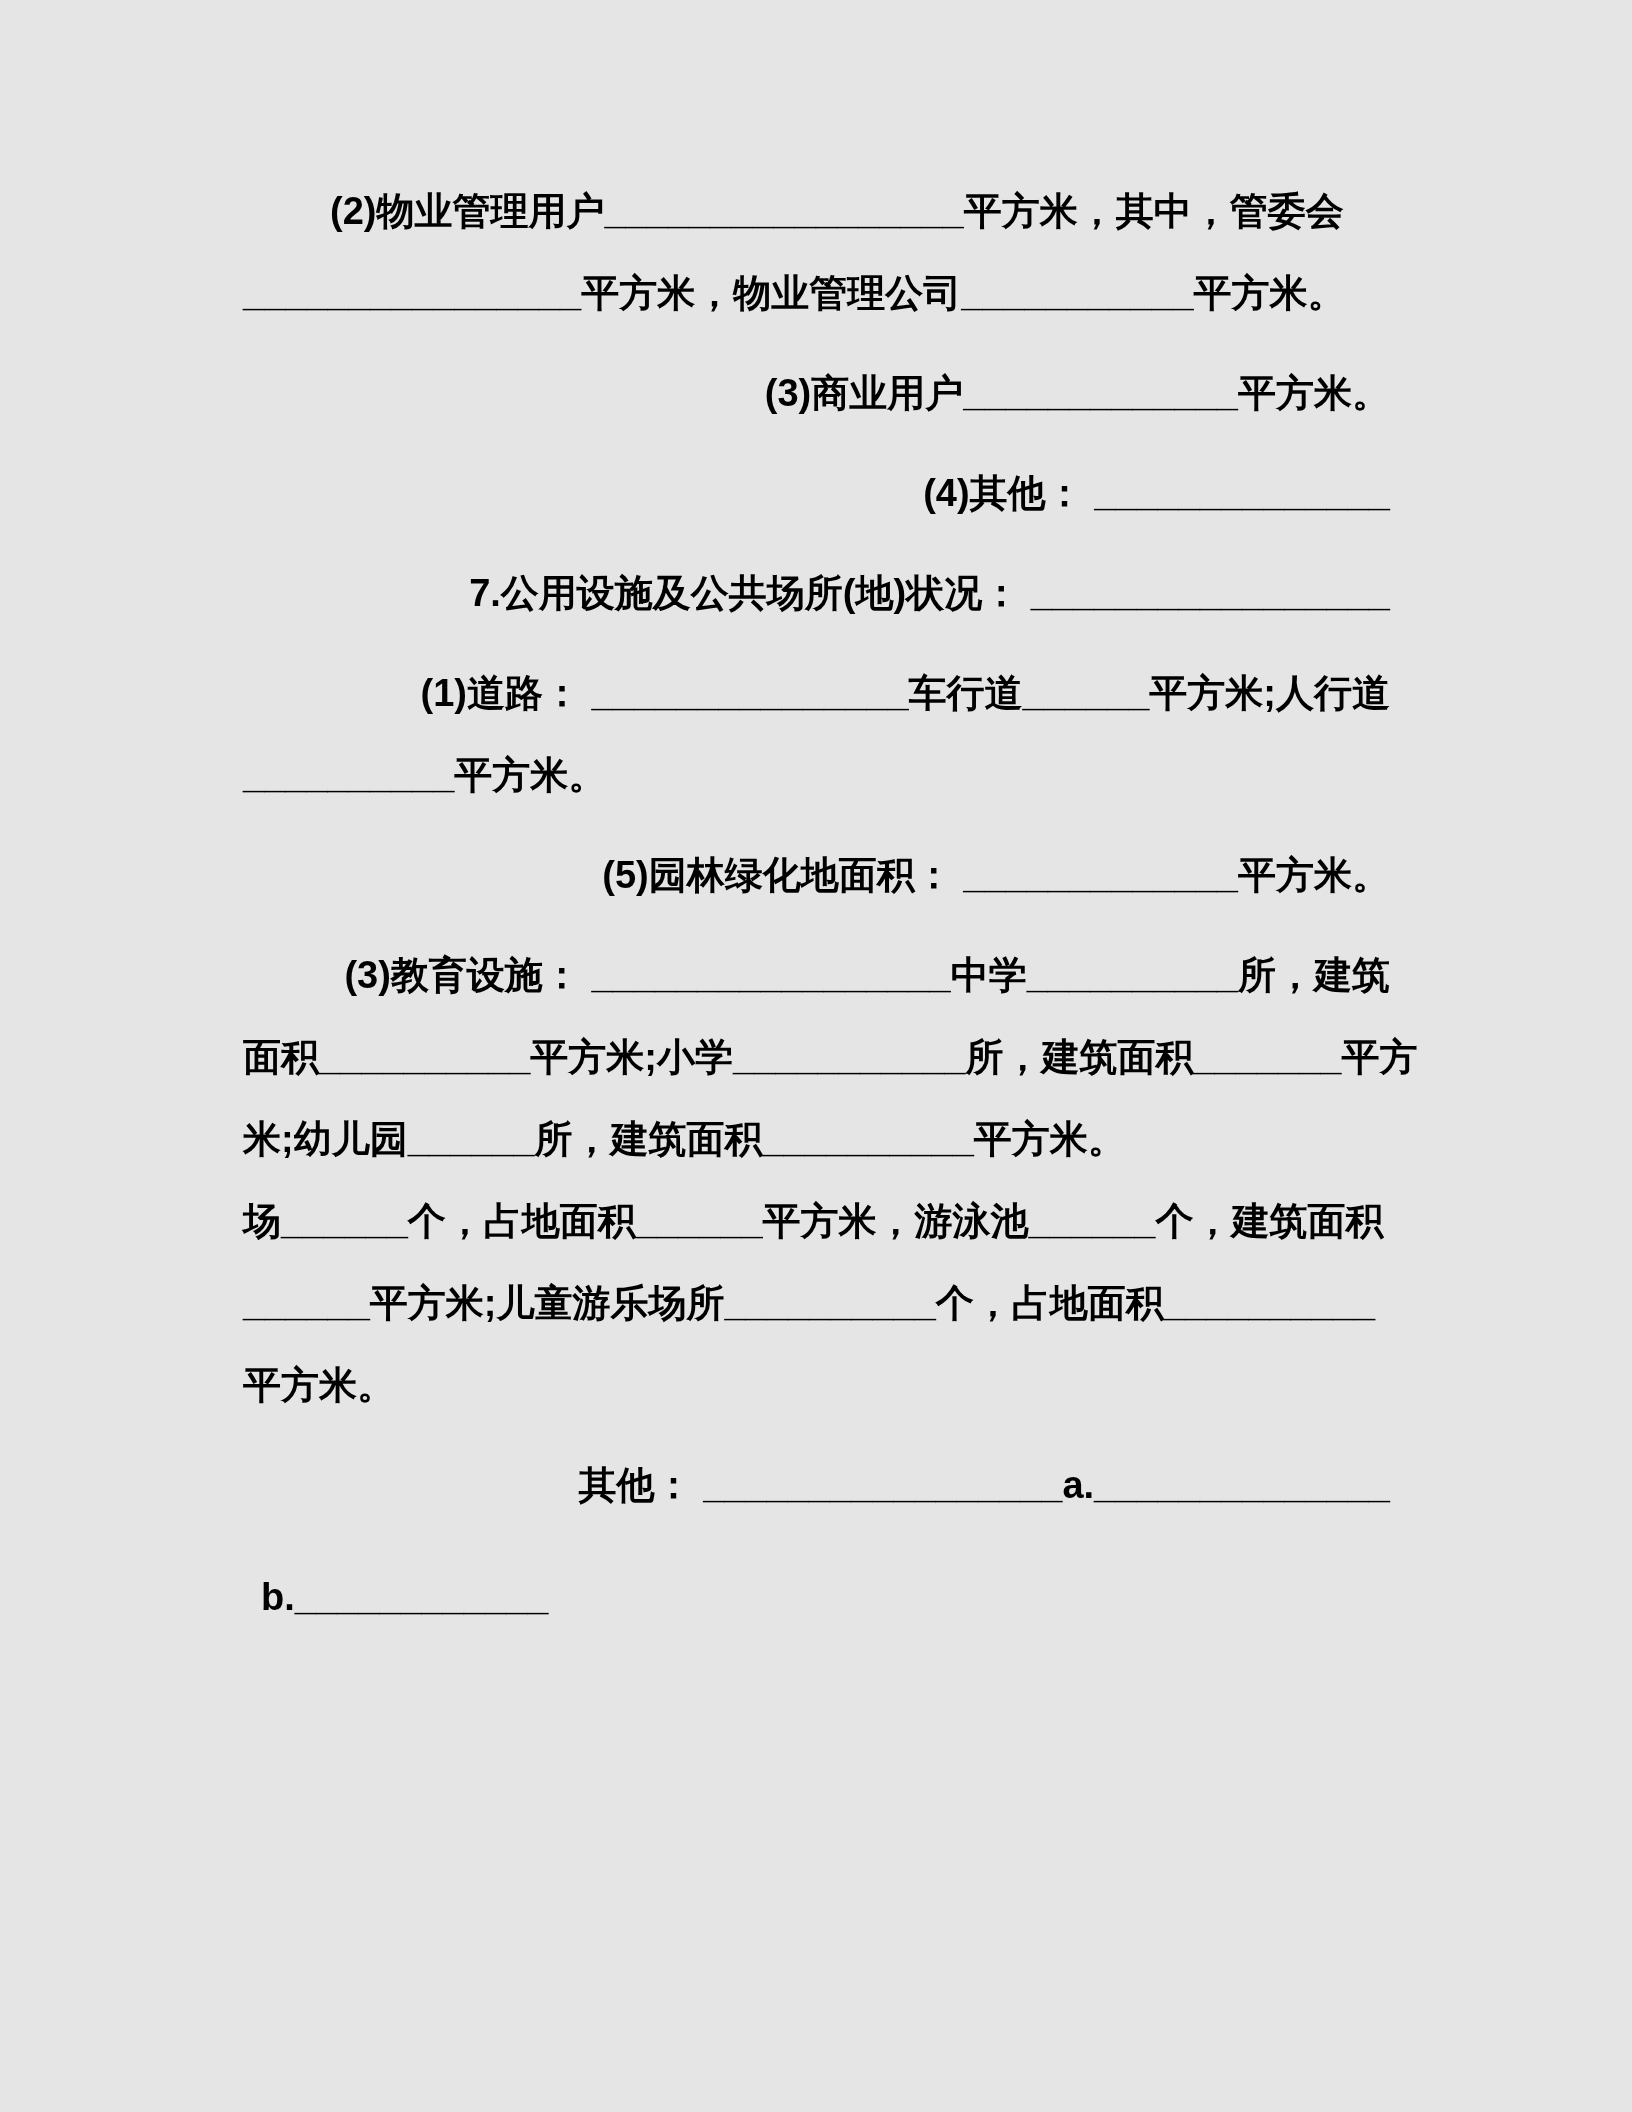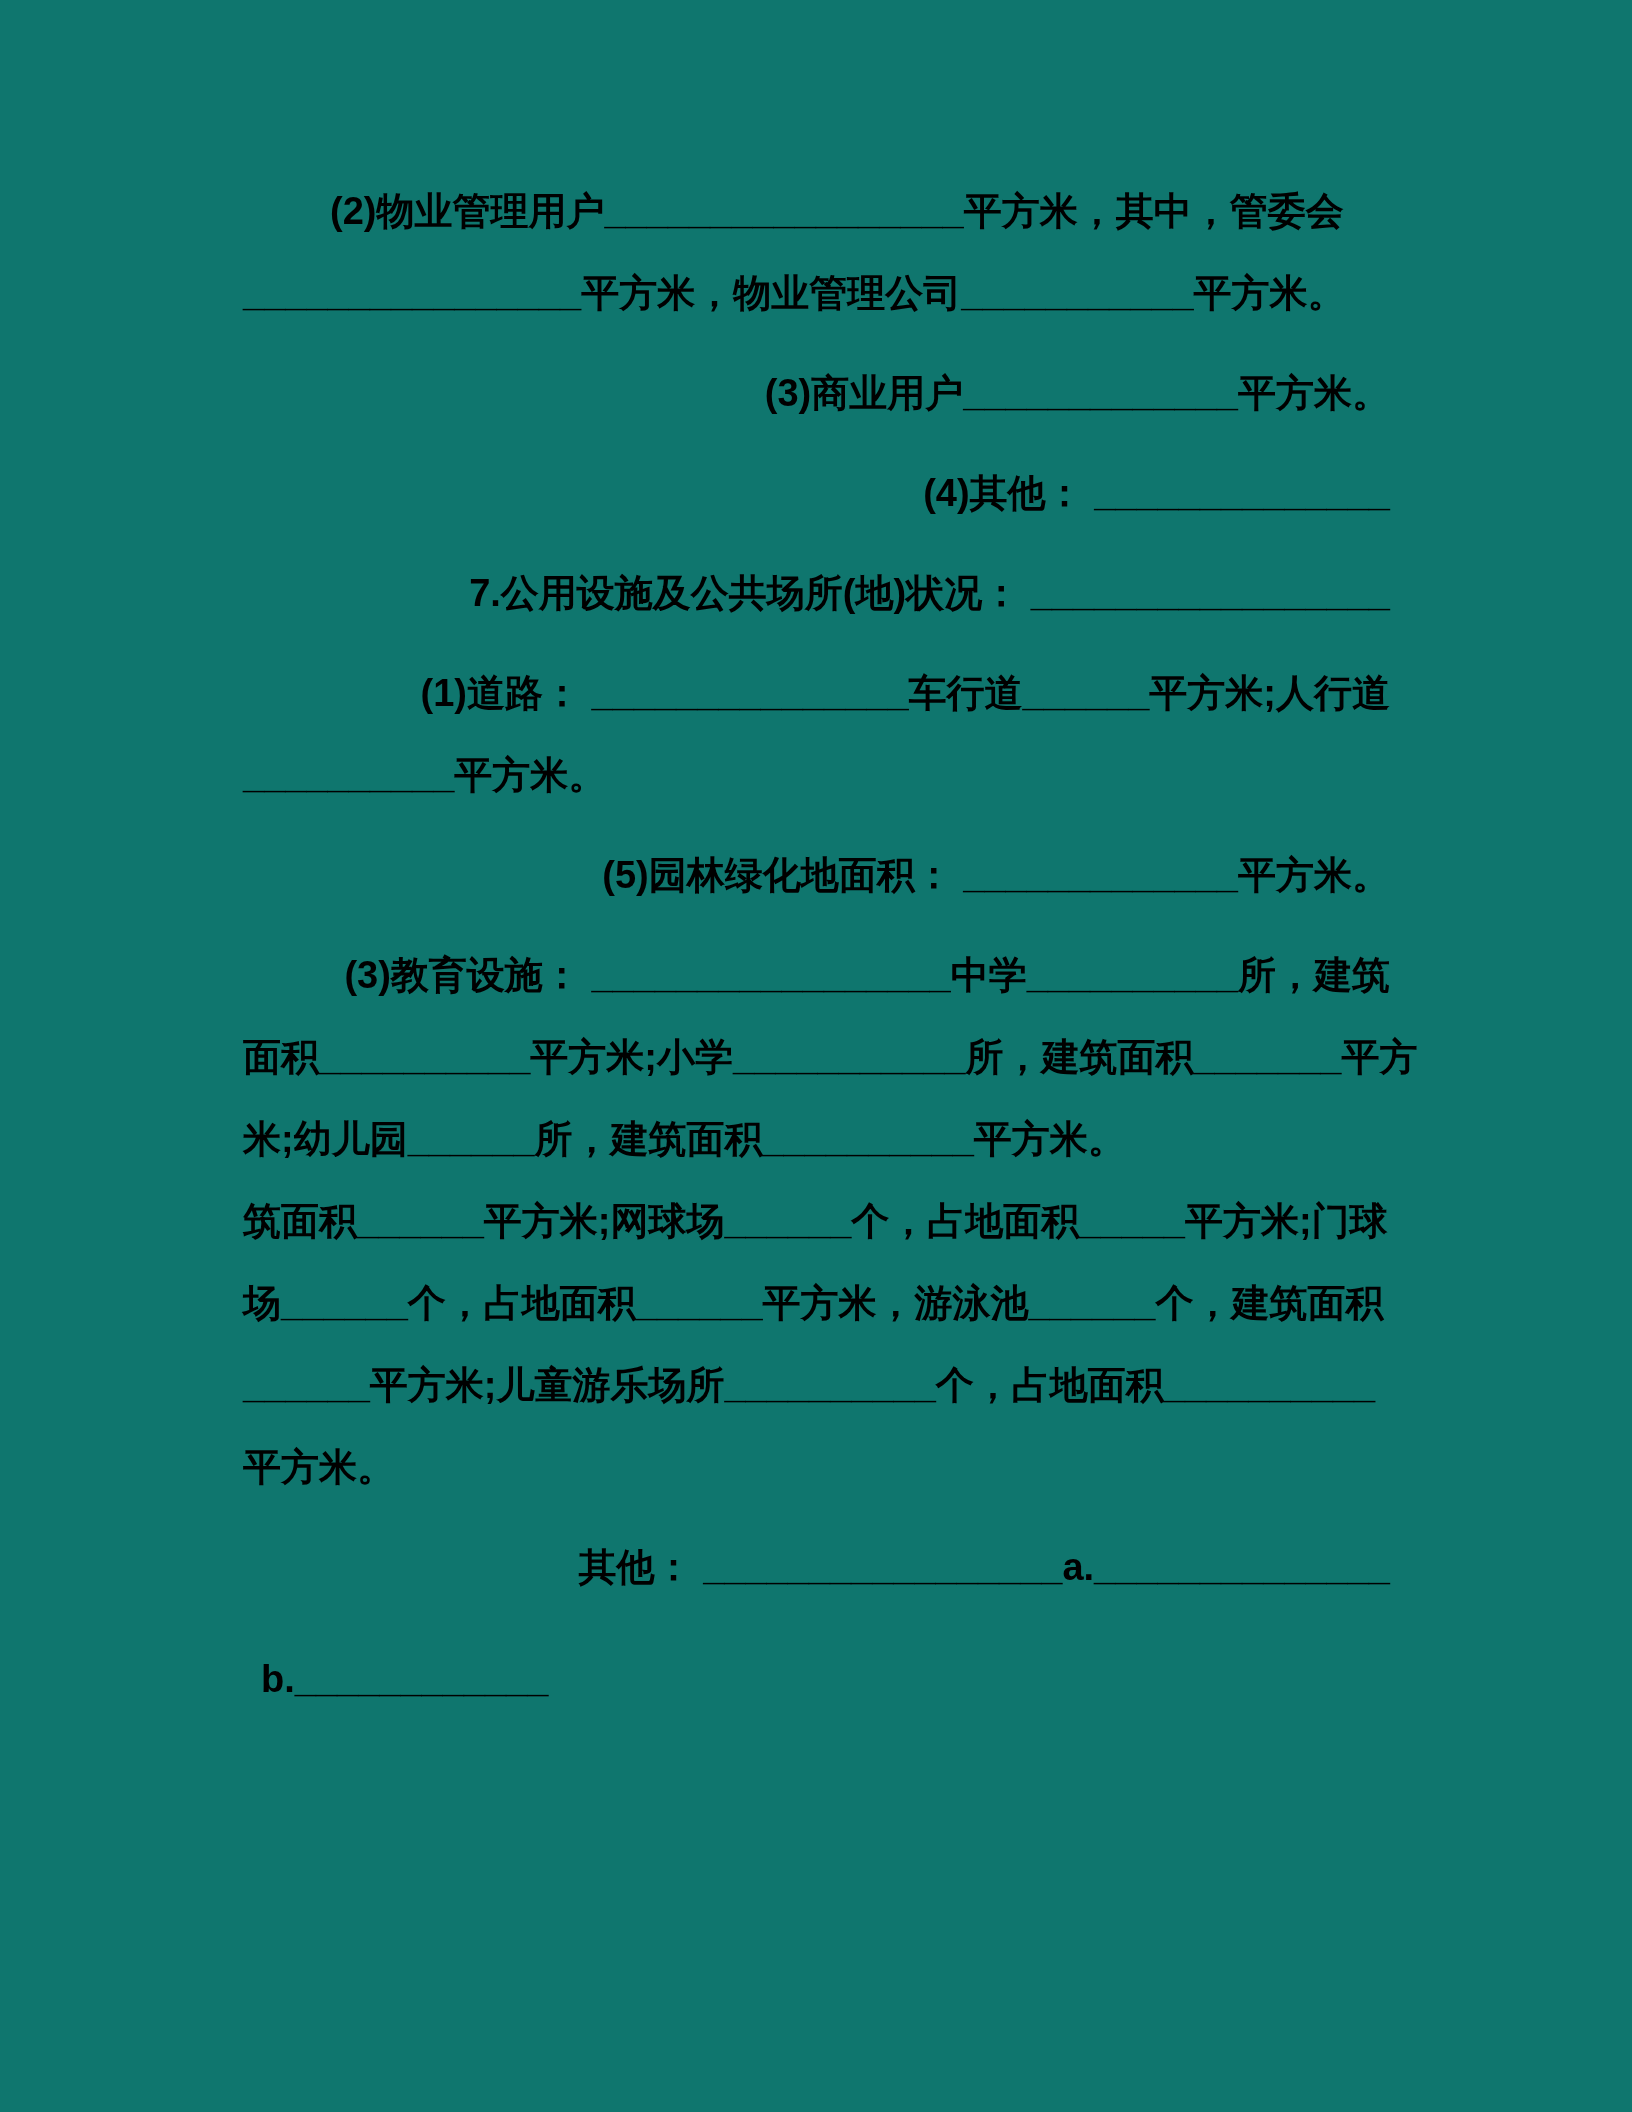--- a/index.html
+++ b/index.html
@@ -4,21 +4,21 @@
 <style>
   html, body {
     margin: 0;
     padding: 0;
     background: #ffffff;
   }
   .page {
     position: relative;
     width: 1632px;
     height: 2112px;
-    background: #0f766e;
+    background: #e5e5e5;
     box-sizing: border-box;
     padding: 170px 242px 0 243px;
     overflow: hidden;
     font-family: "Liberation Sans", sans-serif;
     font-weight: bold;
     font-size: 38px;
     color: #000000;
   }
   .doc-line {
     line-height: 82px;
@@ -41,19 +41,18 @@
   <div class="doc-line">________________平方米，物业管理公司___________平方米。</div>
   <div class="doc-line indent para-gap">(3)商业用户_____________平方米。</div>
   <div class="doc-line indent para-gap">(4)其他： ______________</div>
   <div class="doc-line indent para-gap">7.公用设施及公共场所(地)状况： _________________</div>
   <div class="doc-line indent para-gap">(1)道路： _______________车行道______平方米;人行道</div>
   <div class="doc-line">__________平方米。</div>
   <div class="doc-line indent para-gap">(5)园林绿化地面积： _____________平方米。</div>
   <div class="doc-line indent para-gap">(3)教育设施： _________________中学__________所，建筑</div>
   <div class="doc-line">面积__________平方米;小学___________所，建筑面积_______平方</div>
   <div class="doc-line">米;幼儿园______所，建筑面积__________平方米。</div>
-  <div class="doc-line">筑面积______平方米;网球场______个，占地面积_____平方米;门球</div>
   <div class="doc-line">场______个，占地面积______平方米，游泳池______个，建筑面积</div>
   <div class="doc-line">______平方米;儿童游乐场所__________个，占地面积__________</div>
   <div class="doc-line">平方米。</div>
   <div class="doc-line indent para-gap">其他： _________________a.______________</div>
   <div class="doc-line big-gap">b.____________</div>
 </div>
 
 </body></html>

